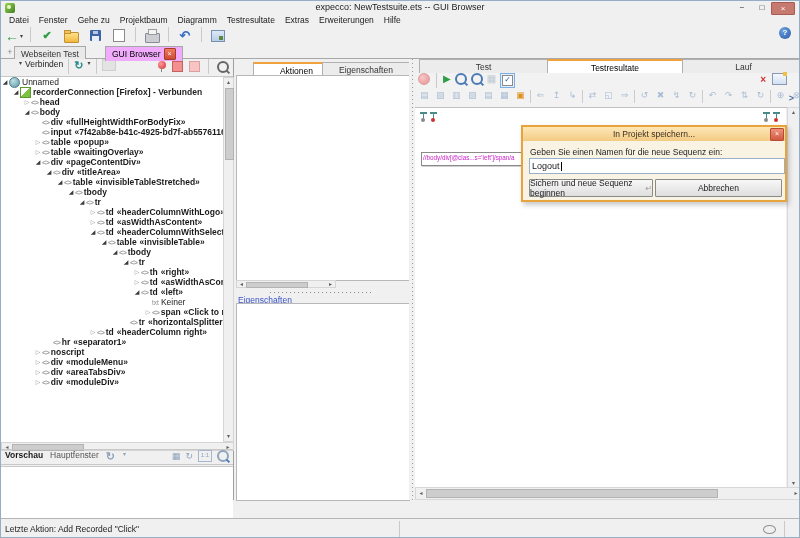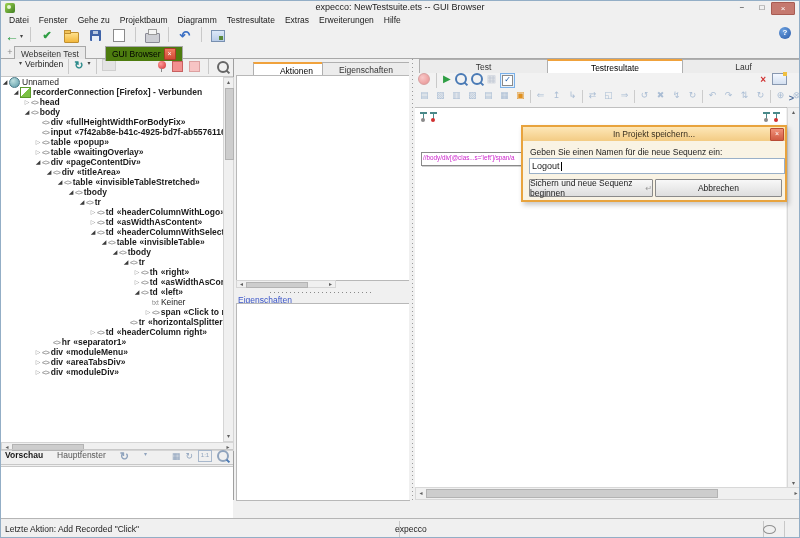--- a/index.html
+++ b/index.html
@@ -34,21 +34,21 @@
   .i-print{width:13px;height:8px;background:#cdced4;border:1px solid #8a8a96;border-radius:1px;position:relative;margin-top:4px;}
   .i-print:before{content:"";position:absolute;left:2px;top:-5px;width:7px;height:4px;background:#f4f4f4;border:1px solid #9a9a9a;}
   .i-undo{color:#3a6fc4;font-size:13px;font-weight:bold;}
   .i-snap{width:12px;height:10px;background:linear-gradient(#dce8f8,#b8cce8);border:1px solid #7890b0;position:relative;}
   .i-snap:after{content:"";position:absolute;right:1px;bottom:1px;width:4px;height:4px;background:#5a8a3a;}
   .i-help{width:12px;height:12px;background:radial-gradient(circle at 35% 30%,#6aa0e0,#2a5aa8);border-radius:50%;color:#fff;font-size:8px;font-weight:bold;text-align:center;line-height:12px;}
   
   .tabrow{left:0;top:45px;width:100%;height:13px;border-bottom:1px solid #a8a8a8;background:#f0f0f0;}
   .plusbtn{position:absolute;left:4px;top:1px;width:10px;height:10px;color:#8a8a8a;font-size:9px;line-height:10px;text-align:center;}
   .mtab{position:absolute;top:0;height:13px;border:1px solid #a8a8a8;border-bottom:none;background:#e9e9e9;font-size:8.5px;display:flex;align-items:center;justify-content:center;gap:3px;padding:0 6px;color:#333;}
-  .mtab.active{background:#4d7c0f;height:14px;z-index:2;color:#000;}
+  .mtab.active{background:#f0abfc;height:14px;z-index:2;color:#000;}
   .tclose{width:10px;height:10px;background:linear-gradient(#ef7a60,#d04a34);border:1px solid #a83a28;border-radius:1px;color:#fff;font-size:7px;line-height:9px;text-align:center;}
   
   .panel-left{left:0;top:58px;width:233px;height:441px;border-right:1px solid #a0a0a0;background:#f0f0f0;}
   .panel-mid{left:234px;top:58px;width:174px;height:441px;background:#f0f0f0;}
   .vsplit{left:408px;top:58px;width:6px;height:441px;background:#f0f0f0;background-image:repeating-linear-gradient(180deg,#9a9a9a 0 1px,transparent 1px 4px);background-size:1px 100%;background-position:center;background-repeat:no-repeat;}
   .panel-right{left:414px;top:58px;width:386px;height:441px;background:#f0f0f0;}
   
   .ltoolbar{left:0;top:0;width:100%;height:18px;border-bottom:1px solid #c8c8c8;padding-left:17px;gap:3px;}
   .lt-label{font-size:8.5px;color:#222;}
   .i-refresh{color:#2a8a8a;font-size:11px;font-weight:bold;}
@@ -79,21 +79,21 @@
   .tlabel.b{font-weight:bold;}
   .ttag{font-size:8.5px;font-weight:bold;color:#1a1a1a;}
   .tname{font-size:8.5px;font-weight:bold;color:#1a1a1a;margin-left:3px;}
   .ttag:empty,.tname:empty,.tlabel:empty{display:none;}
   
   .sb{background:#f0f0f0;border:1px solid #d5d5d5;}
   .sb-ar{position:absolute;font-size:6px;color:#606060;text-align:center;line-height:9px;}
   .sb-th{position:absolute;background:#cdcdcd;border:1px solid #b3b3b3;}
   .splith{background-image:repeating-linear-gradient(90deg,#8a8a8a 0 1px,transparent 1px 4px);background-size:60% 1px;background-position:center;background-repeat:no-repeat;}
   
-  .pvbar{left:0;top:390px;width:100%;height:16px;border-top:1px solid #c8c8c8;border-bottom:1px solid #c8c8c8;padding-left:4px;gap:14px;}
+  .pvbar{left:0;top:390px;width:100%;height:16px;border-top:1px solid #c8c8c8;border-bottom:1px solid #c8c8c8;padding-left:4px;gap:7px;}
   .pv-label{font-size:8.5px;}
   .pv-ico{color:#8fa3bd;font-size:9px;}
   .ratio-box{width:12px;height:10px;border:1px solid #a8b8cc;color:#8fa3bd;font-size:6px;text-align:center;line-height:9px;}
   .preview{left:0;top:407px;width:232px;height:34px;background:#fff;border:1px solid #c8c8c8;border-left:none;border-right:none;height:92px;}
   
   .ptabbar{position:absolute;left:1px;top:3px;width:172px;height:13px;border-bottom:1px solid #b0b0b0;}
   .ptab{position:absolute;top:0;height:13px;border:1px solid #b0b0b0;background:#ececec;font-size:8.5px;display:flex;align-items:center;justify-content:center;color:#333;}
   .ptab.active{background:#fff;border-top:2px solid #f0a23c;height:14px;color:#000;}
   .midlist{position:absolute;left:1px;top:16px;width:172px;height:204px;background:#fff;border:1px solid #b8b8b8;}
   .proplabel{color:#3a55c8;font-size:8.5px;}
@@ -466,20 +466,28 @@
 
         <div class="trow">
           <span class="tind" style="padding-left: 44px;"></span>
           <span class="texp"></span>
           <span class="tico ic-tag"></span>
 
           <span class="ttag">hr</span>
           <span class="tname">«separator1»</span>
         </div>
 
+        <div class="trow">
+          <span class="tind" style="padding-left: 33px;"></span>
+          <span class="texp exp-closed"></span>
+          <span class="tico ic-tag"></span>
+
+          <span class="ttag">noscript</span>
+
+        </div>
 
         <div class="trow">
           <span class="tind" style="padding-left: 33px;"></span>
           <span class="texp exp-closed"></span>
           <span class="tico ic-tag"></span>
 
           <span class="ttag">div</span>
           <span class="tname">«moduleMenu»</span>
         </div>
 
@@ -631,23 +639,20 @@
       <span class="sb-th" style="left:10px;top:1px;width:290px;height:7px;"></span>
       <span class="sb-ar" style="right:1px;top:1px;width:8px;">▸</span>
     </div>
   </div>
 
 
   <div class="abs statusbar">
     <span class="st-cell" style="left:0;width:390px;">
         <span>Letzte Aktion: Add Recorded "Click"</span>
       </span>
-    <span class="st-cell" style="left:390px;width:364px;">
-        <span>expecco</span>
-      </span>
     <span class="st-cell" style="left:754px;width:21px;justify-content:center;">
         <span class="oval"></span>
       </span>
     <span class="st-cell" style="left:775px;width:25px;border-right:none;"></span>
   </div>
 
   <div class="abs dlg">
     <div class="dlg-title">In Projekt speichern...</div>
     <span class="dlg-close">×</span>
     <div class="dlg-prompt">Geben Sie einen Namen für die neue Sequenz ein:</div>

